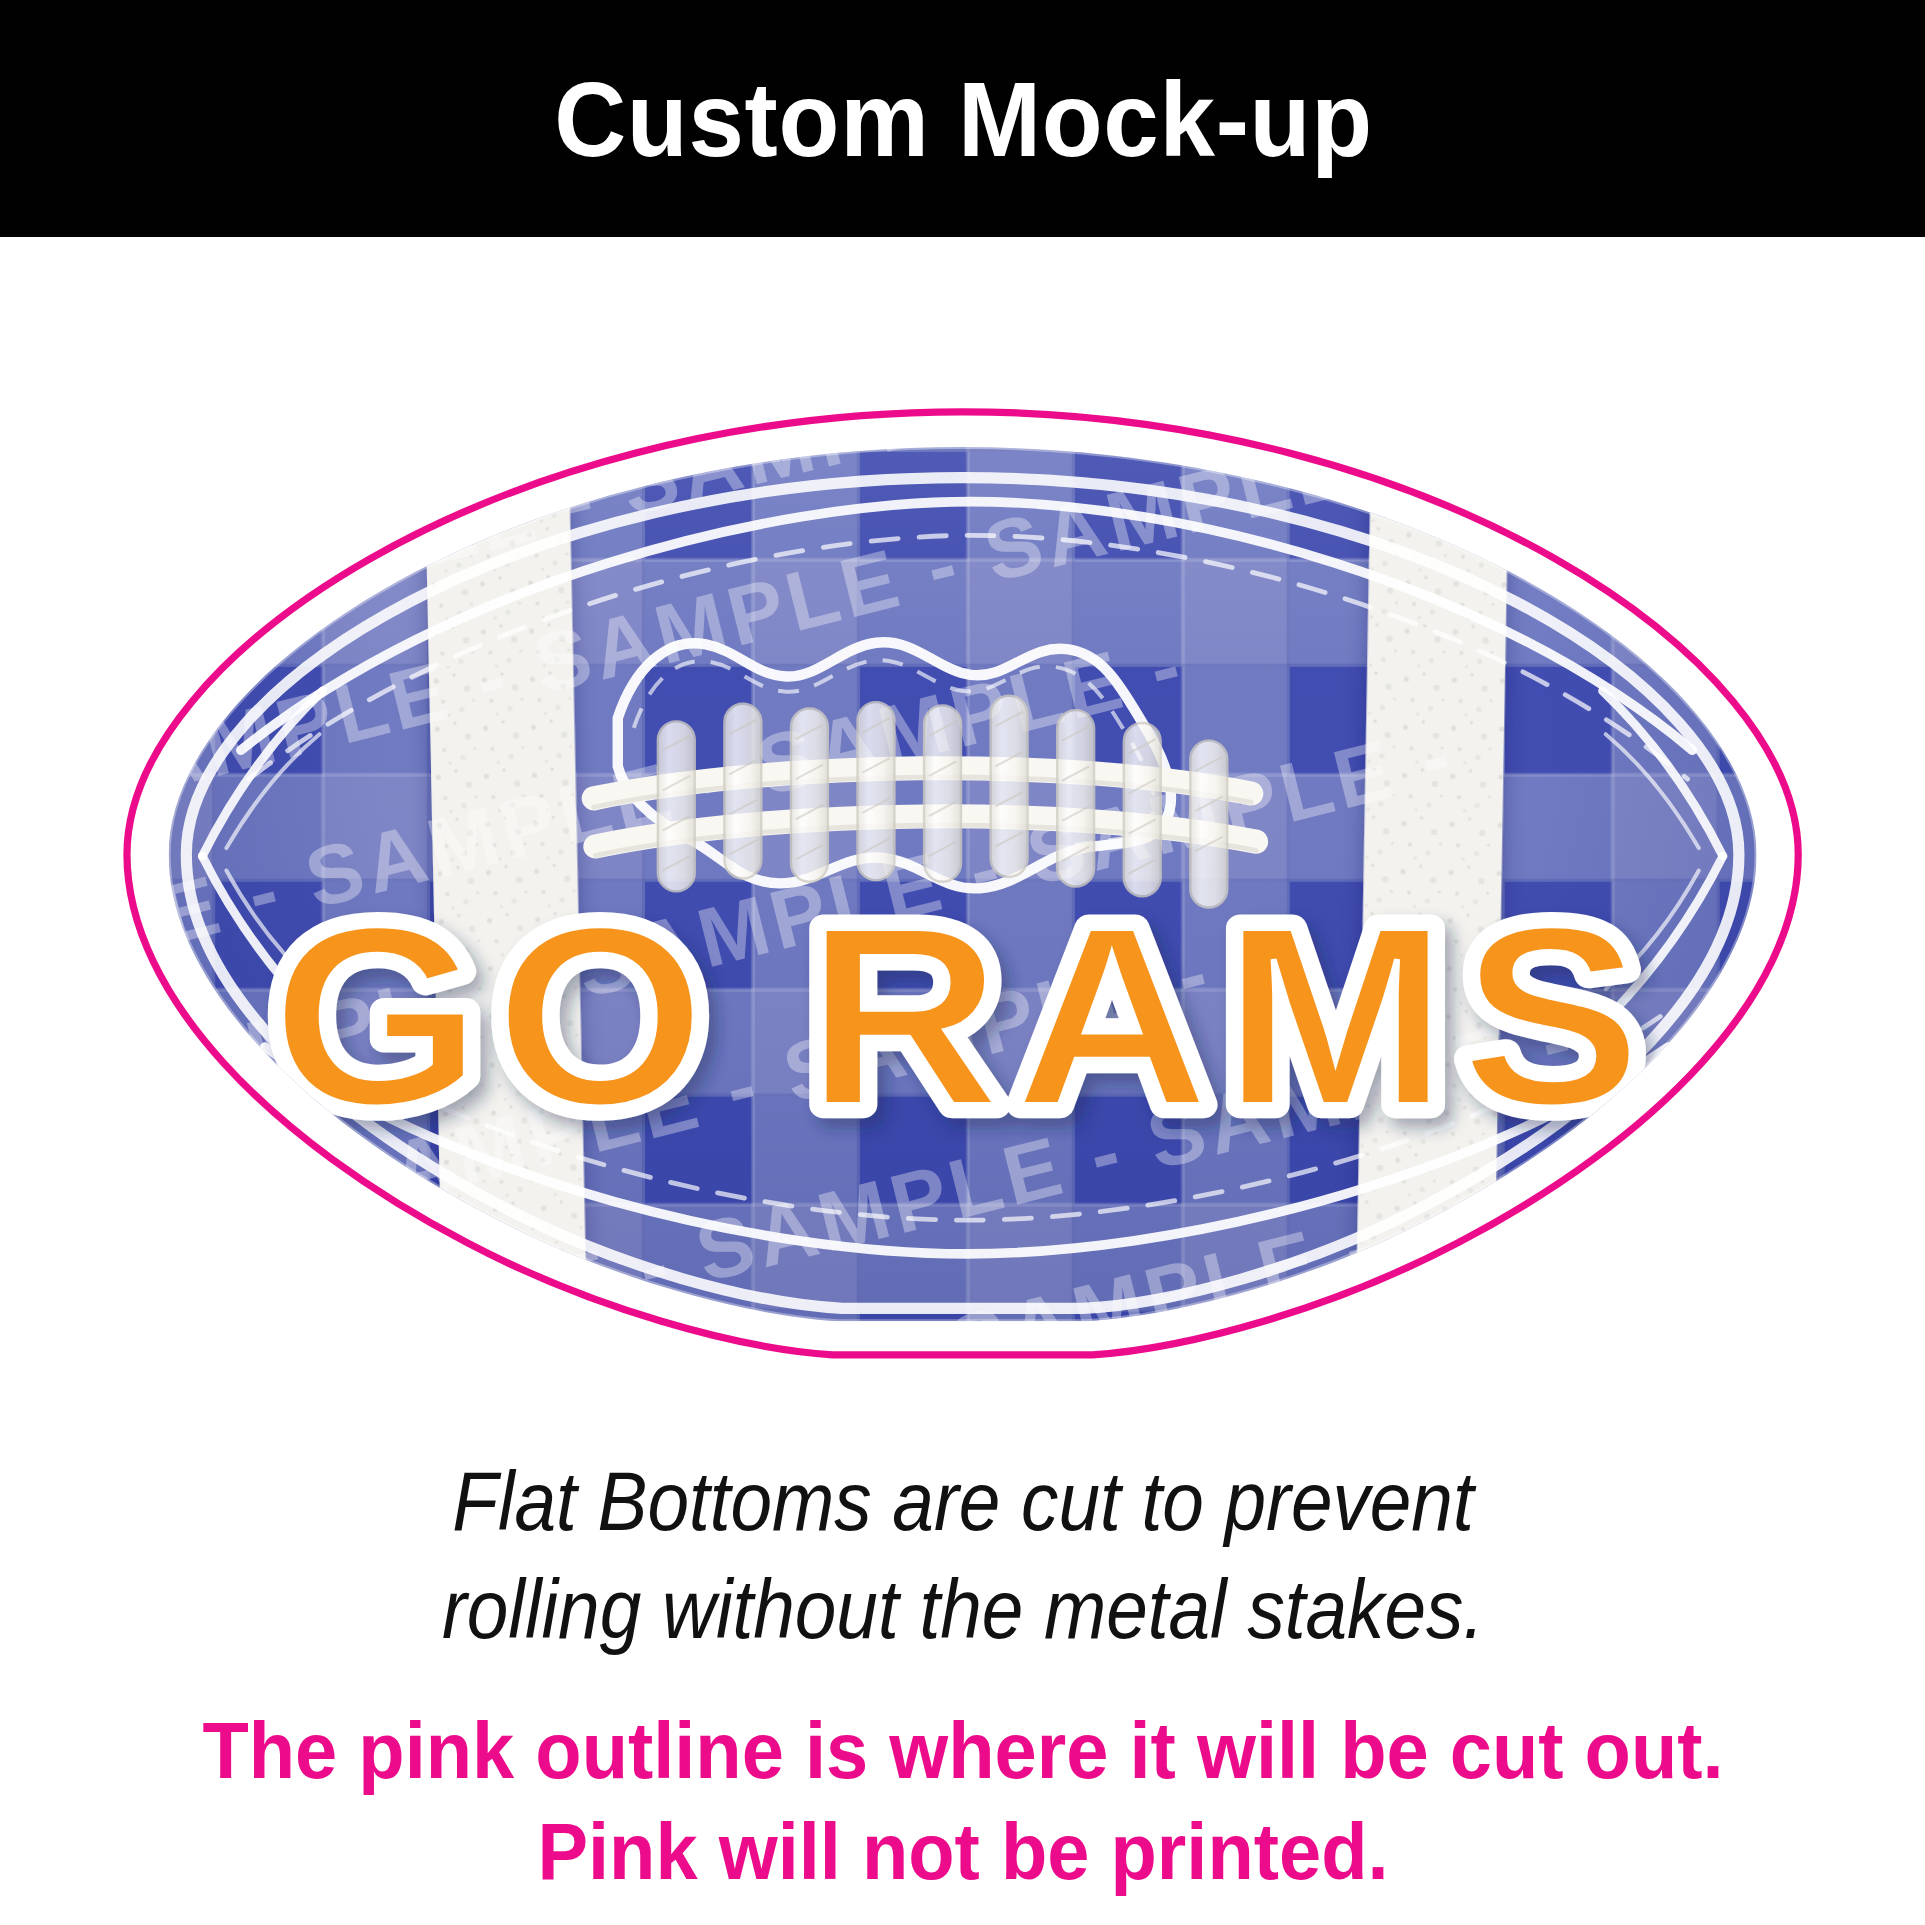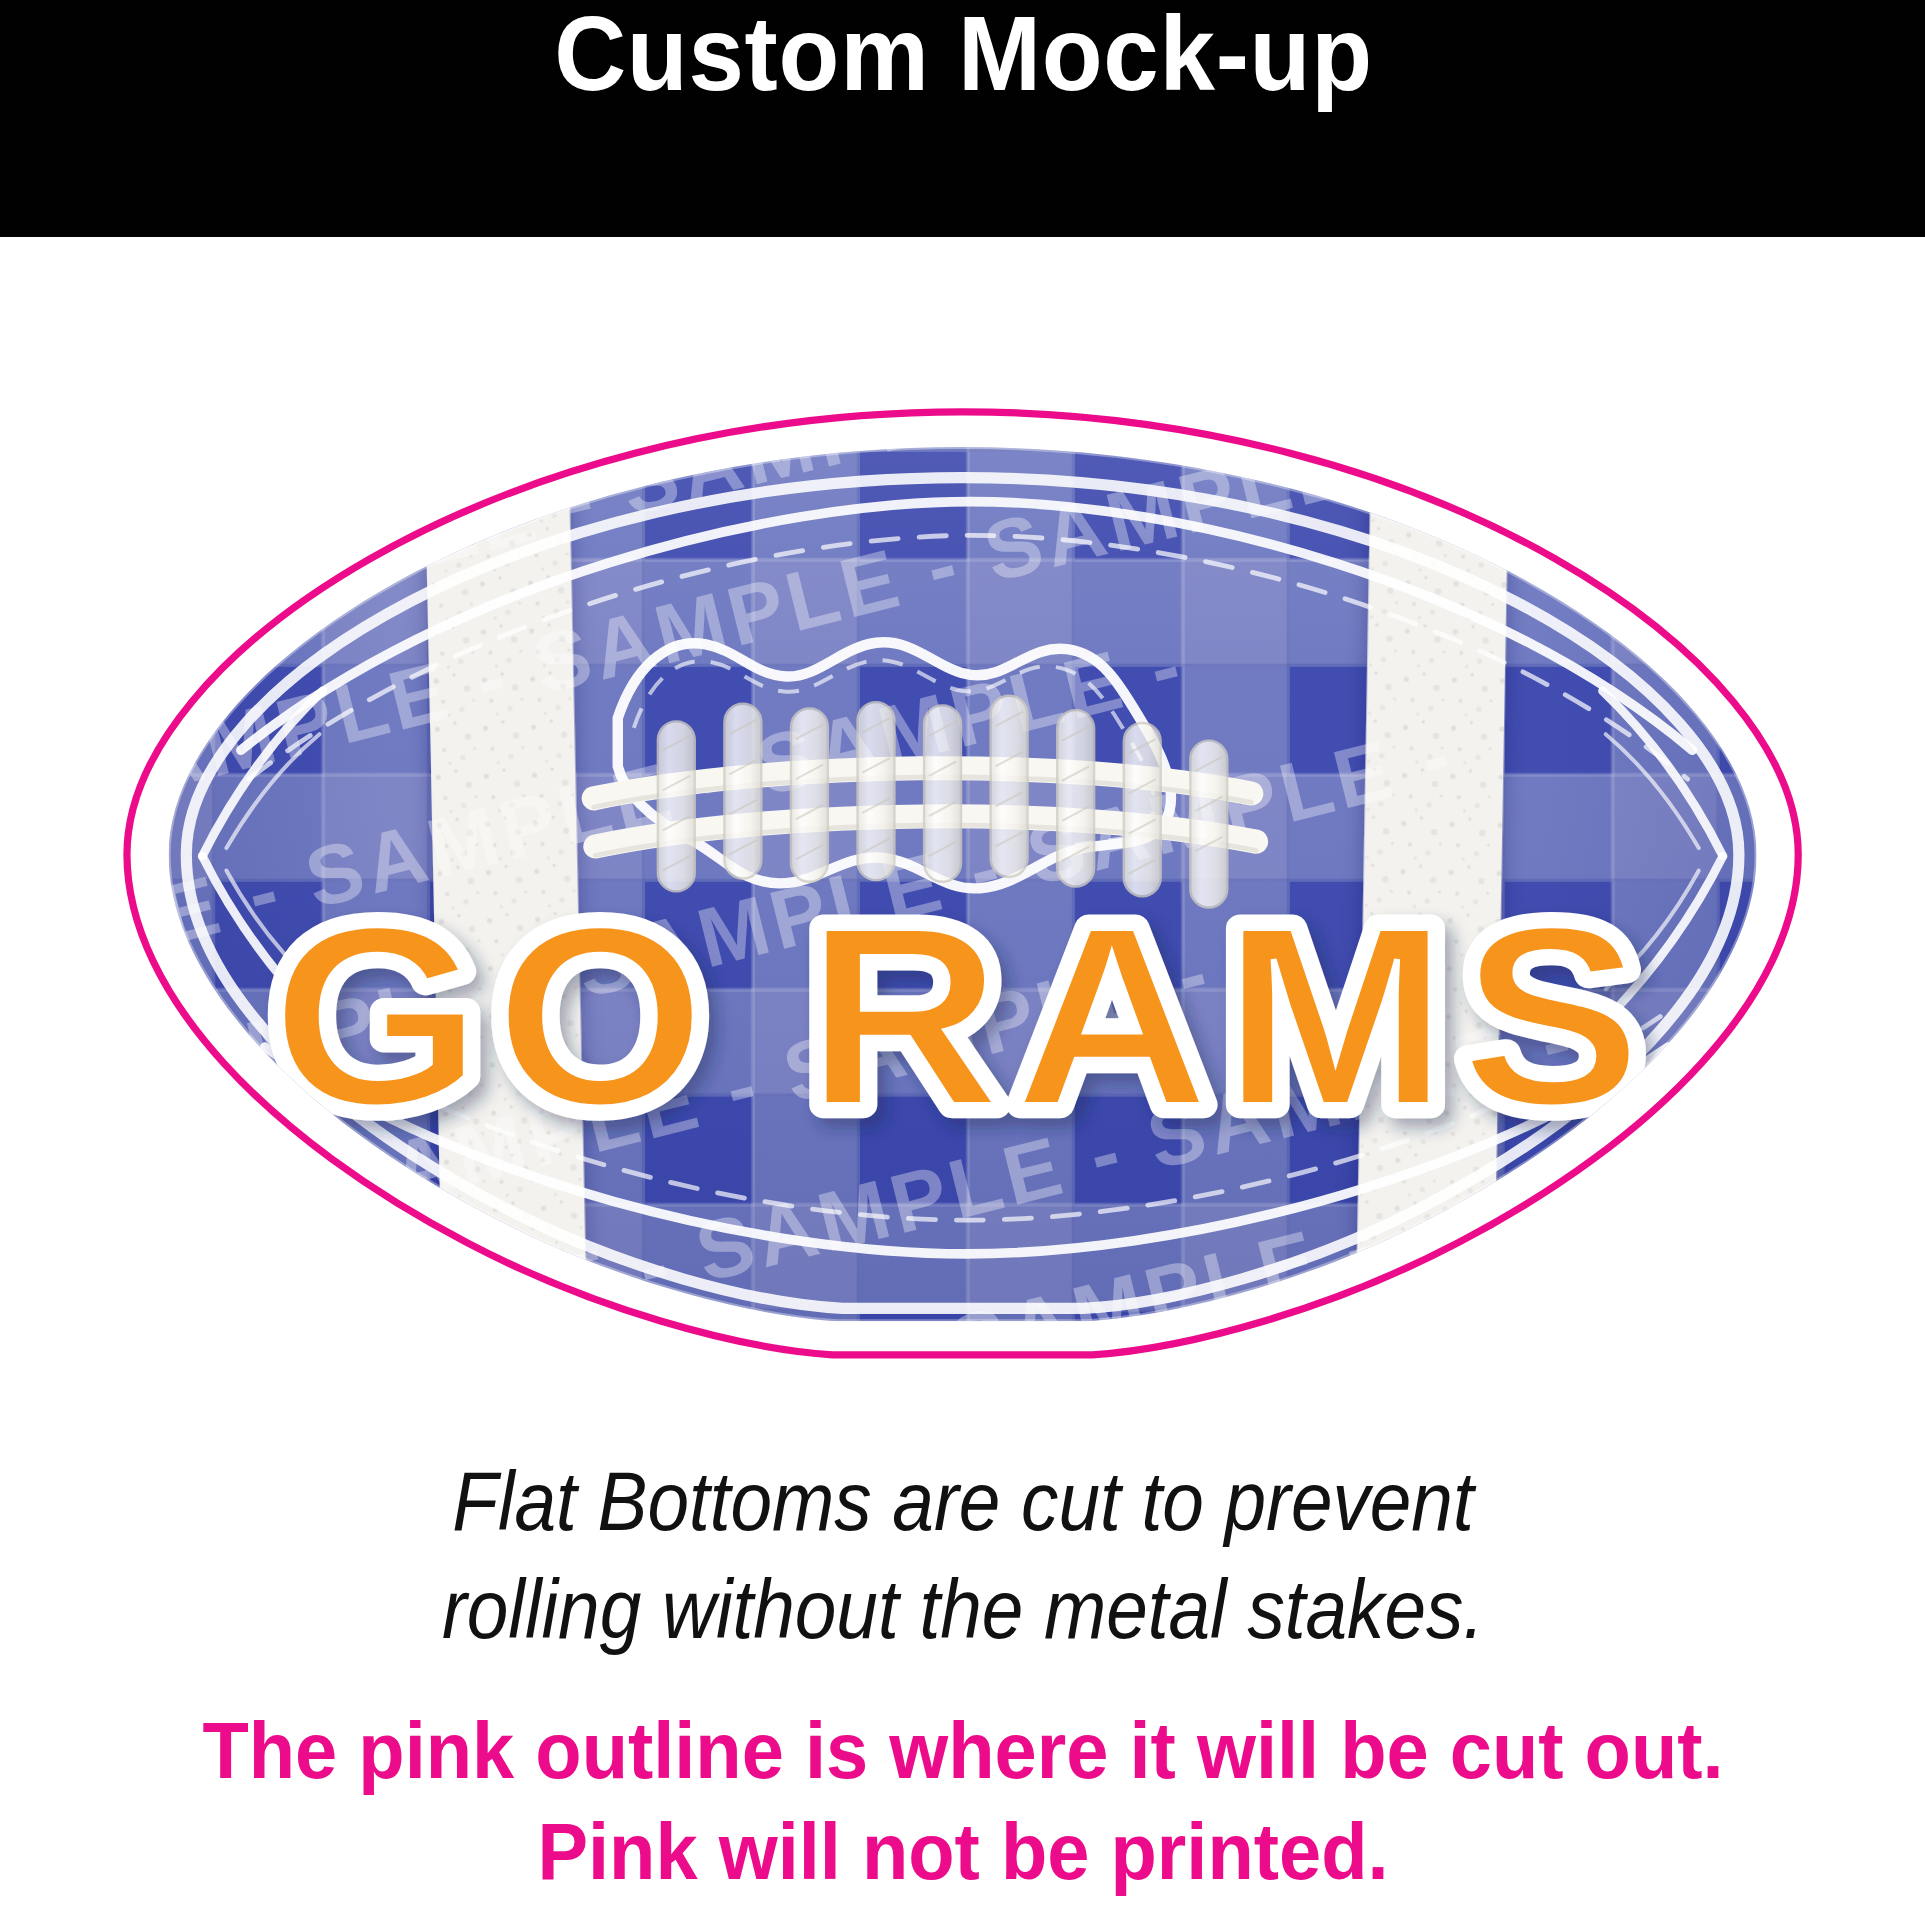--- a/index.html
+++ b/index.html
@@ -3,21 +3,21 @@
 <meta charset="utf-8">
 <style>
   html,body{margin:0;padding:0;background:#ffffff;}
   body{width:1926px;height:1926px;font-family:"Liberation Sans",sans-serif;overflow:hidden;}
 
   .page{position:relative;width:1926px;height:1926px;background:#ffffff;}
 
   
   .header-bar{
     position:absolute;left:0;top:0;width:1926px;height:237px;
-    background:#010101;display:flex;align-items:flex-start;justify-content:center;
+    background:#010101;display:flex;align-items:center;justify-content:center;
   }
   .header-title{
     color:#ffffff;
     font-family:"Liberation Sans",sans-serif;
     font-weight:700;
     font-size:106px;
     letter-spacing:0.8px;
     transform:scaleX(0.94);
     white-space:nowrap;
     line-height:1;

